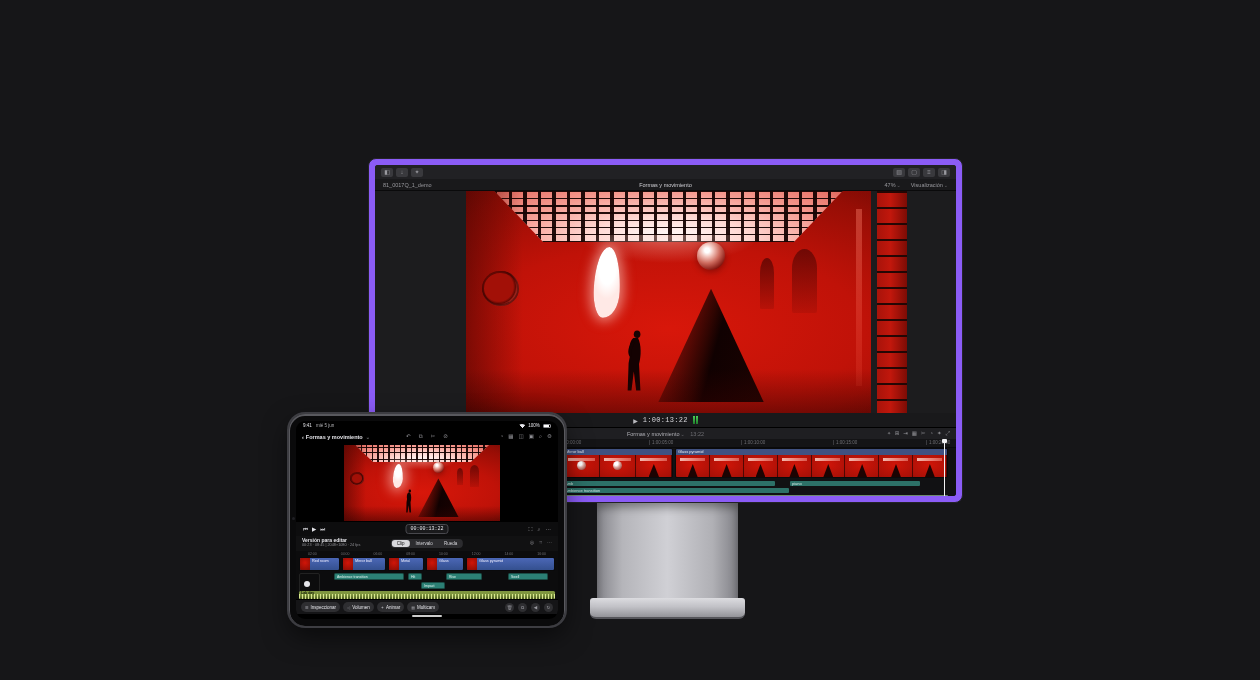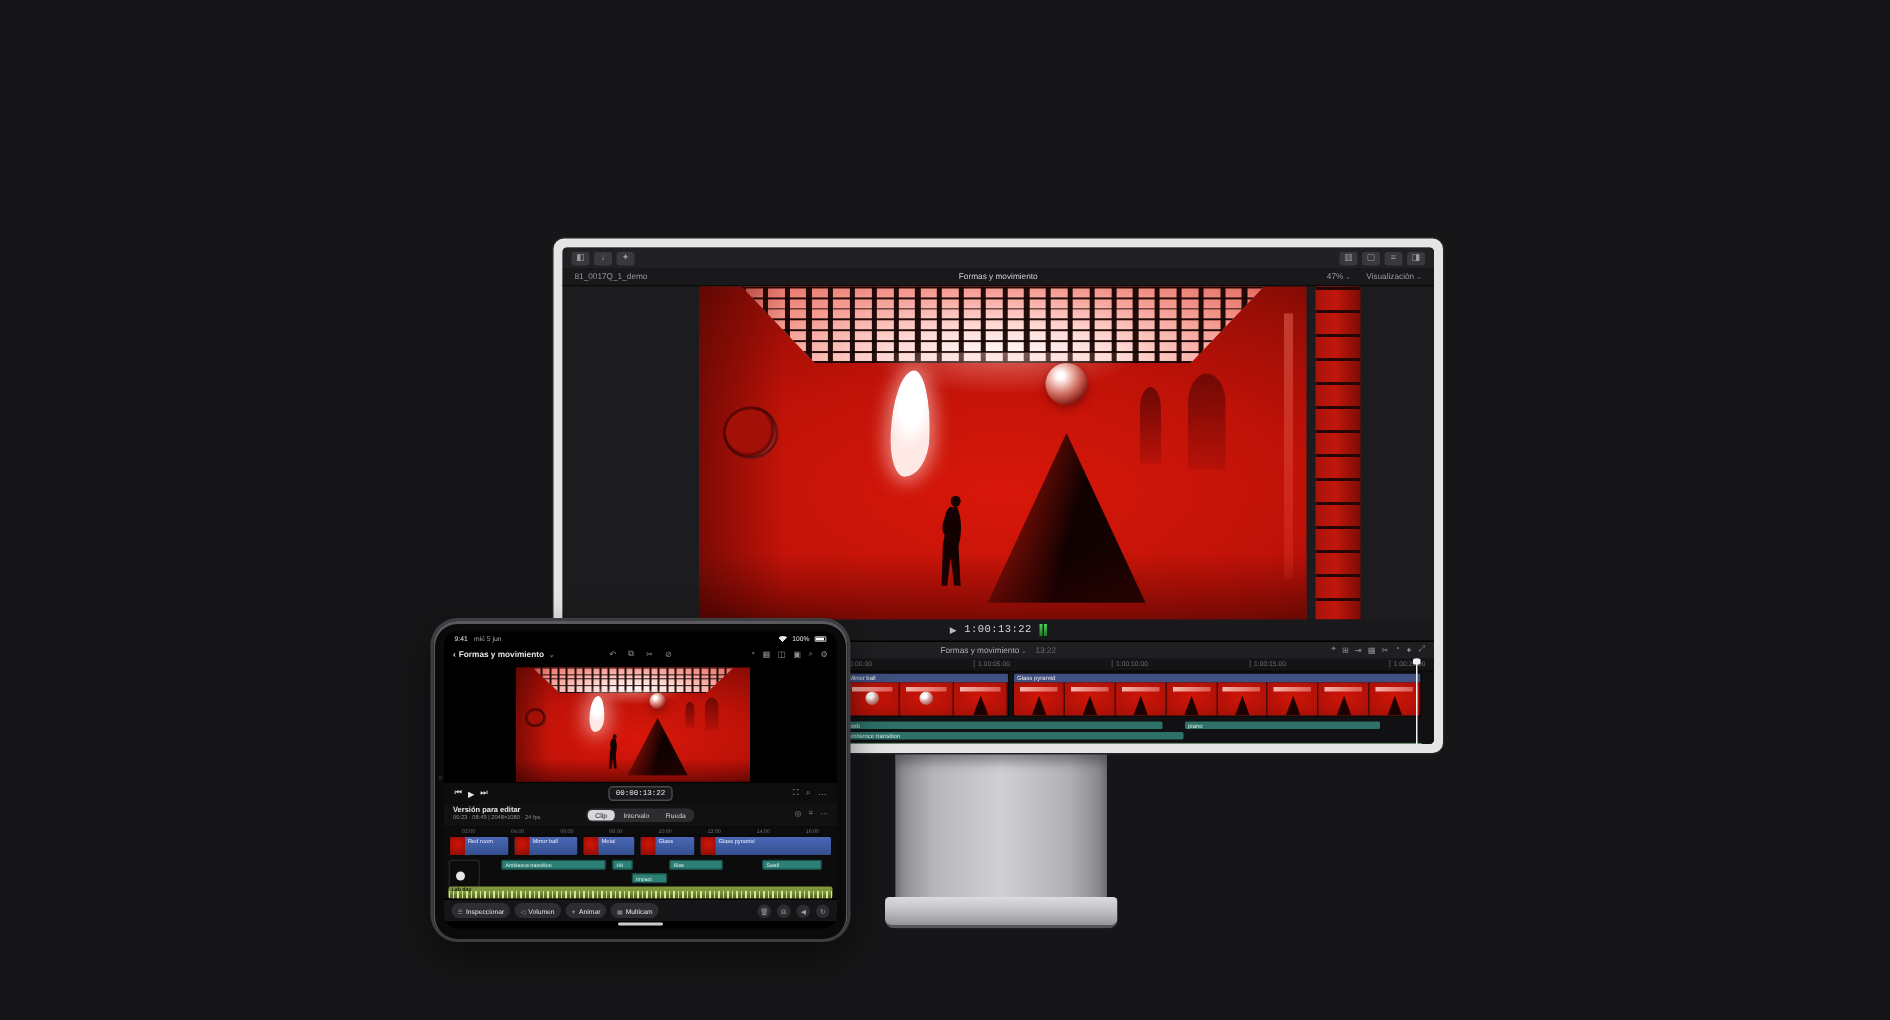--- a/index.html
+++ b/index.html
@@ -1,21 +1,21 @@
 <!DOCTYPE html>
 <html><head>
 <meta charset="utf-8">
 <style>
   html,body{margin:0;padding:0;background:#161618;}
   *{box-sizing:border-box;font-family:"Liberation Sans",sans-serif;}
   .stage{position:relative;width:1260px;height:680px;background:#161618;overflow:hidden;}
 
   
   .monitor{position:absolute;left:368px;top:158px;width:595px;height:345px;
-    background:#e5e5e5;border:1px solid #232326;border-radius:8px;z-index:2;}
+    background:#8b5cf6;border:1px solid #232326;border-radius:8px;z-index:2;}
   .m-screen{position:absolute;left:6px;top:6px;right:6px;bottom:6px;background:#161618;
     border-radius:3px;overflow:hidden;}
   .m-neck{position:absolute;left:597px;top:502px;width:141px;height:100px;z-index:1;
     background:linear-gradient(90deg,#84848a 0%,#b5b5ba 18%,#d0d0d5 50%,#b0b0b5 82%,#808086 100%);
     box-shadow:inset 0 6px 8px rgba(0,0,0,.35);}
   .m-base{position:absolute;left:590px;top:598px;width:155px;height:21px;z-index:1;
     border-radius:3px 3px 6px 6px;border-bottom:2px solid #55555a;
     background:linear-gradient(180deg,#dcdce0 0%,#c2c2c7 45%,#939398 100%);}
 
   

